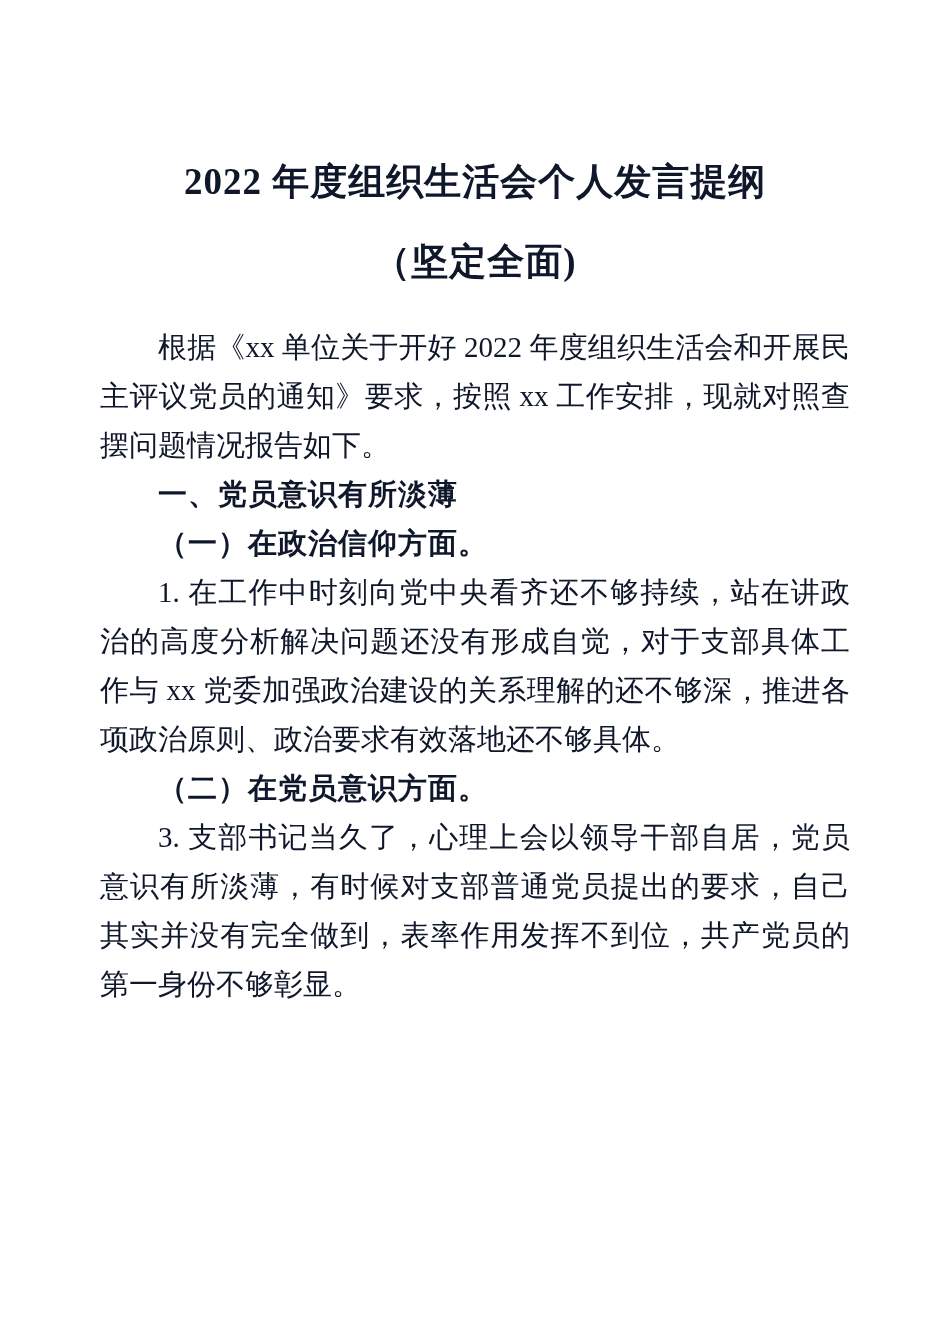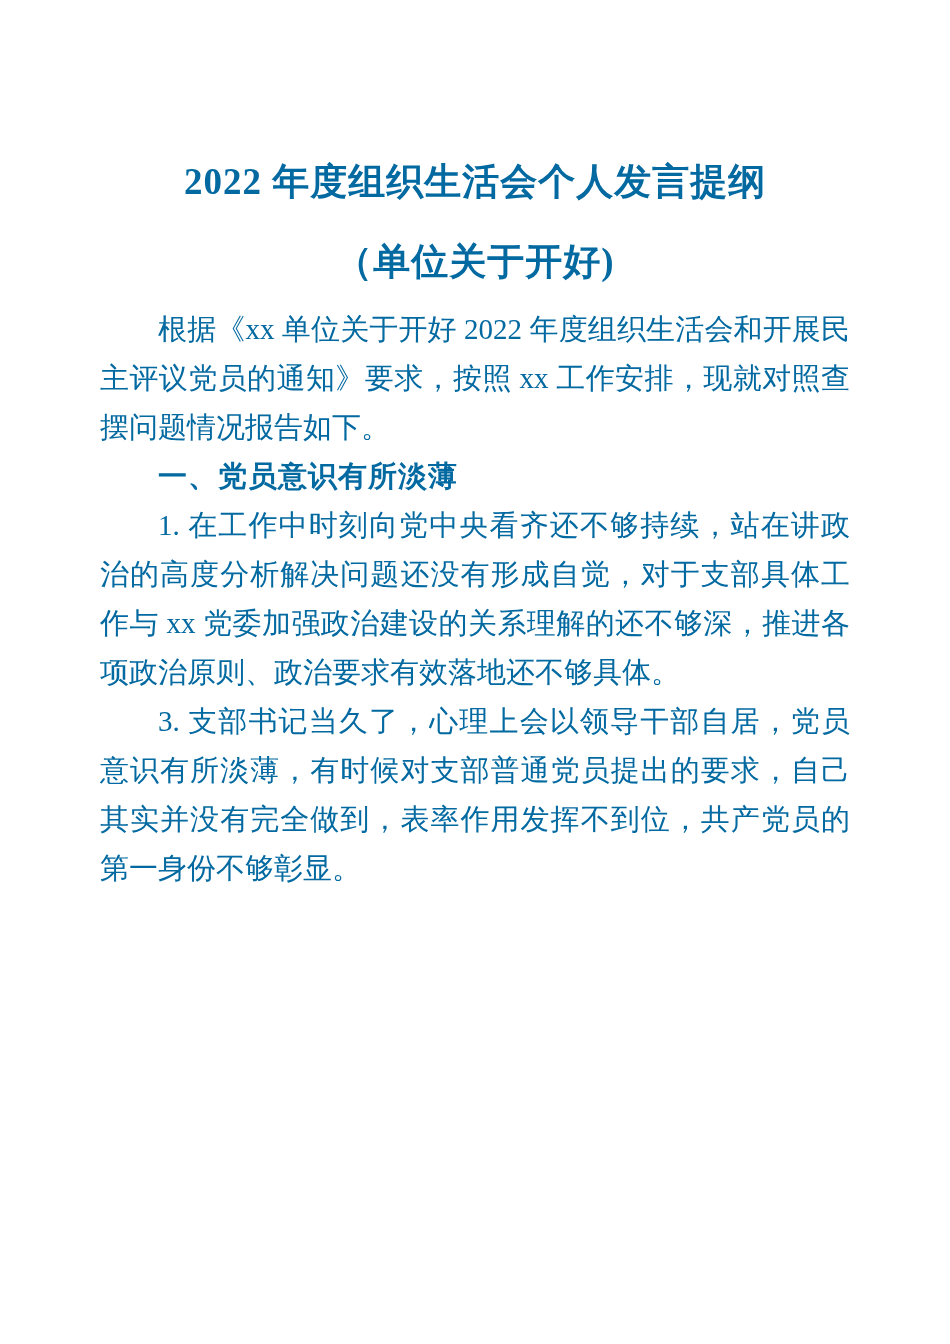--- a/index.html
+++ b/index.html
@@ -6,21 +6,21 @@
     margin: 0;
     padding: 0;
     background: #ffffff;
   }
   .page {
     position: relative;
     width: 950px;
     height: 1344px;
     margin: 0 auto;
     background: #ffffff;
-    color: #0369a1;
+    color: #0f172a;
     box-sizing: border-box;
     padding: 142px 100px 0 100px;
     overflow: hidden;
     font-family: "Liberation Serif", serif;
   }
   .doc-title {
     font-family: "Liberation Serif", serif;
     font-weight: bold;
     font-size: 37px;
     line-height: 80px;
@@ -31,21 +31,21 @@
   .doc-subtitle {
     font-family: "Liberation Serif", serif;
     font-weight: bold;
     font-size: 37px;
     line-height: 80px;
     text-align: center;
     letter-spacing: 1px;
     white-space: nowrap;
   }
   .doc-body {
-    margin-top: 3px;
+    margin-top: 21px;
   }
   .doc-body p {
     margin: 0;
     font-size: 29px;
     line-height: 49px;
     text-align: justify;
     text-justify: inter-ideograph;
     text-indent: 2em;
     word-break: break-all;
   }
@@ -62,21 +62,23 @@
     font-family: "DejaVu Serif", "Liberation Serif", serif;
     font-weight: bold;
     letter-spacing: 1px;
   }
 </style>
 </head>
 <body>
 
 <div class="page">
   <div class="doc-title">2022 年度组织生活会个人发言提纲</div>
-  <div class="doc-subtitle">（单位关于开好)</div>
+  <div class="doc-subtitle">（坚定全面)</div>
 
   <div class="doc-body">
     <p class="para-body">根据《xx 单位关于开好 2022 年度组织生活会和开展民主评议党员的通知》要求，按照 xx 工作安排，现就对照查摆问题情况报告如下。</p>
     <p class="para-heading1">一、党员意识有所淡薄</p>
+    <p class="para-heading2">（一）在政治信仰方面。</p>
     <p class="para-body">1. 在工作中时刻向党中央看齐还不够持续，站在讲政治的高度分析解决问题还没有形成自觉，对于支部具体工作与 xx 党委加强政治建设的关系理解的还不够深，推进各项政治原则、政治要求有效落地还不够具体。</p>
+    <p class="para-heading2">（二）在党员意识方面。</p>
     <p class="para-body">3. 支部书记当久了，心理上会以领导干部自居，党员意识有所淡薄，有时候对支部普通党员提出的要求，自己其实并没有完全做到，表率作用发挥不到位，共产党员的第一身份不够彰显。</p>
   </div>
 </div>
 
 </body></html>

